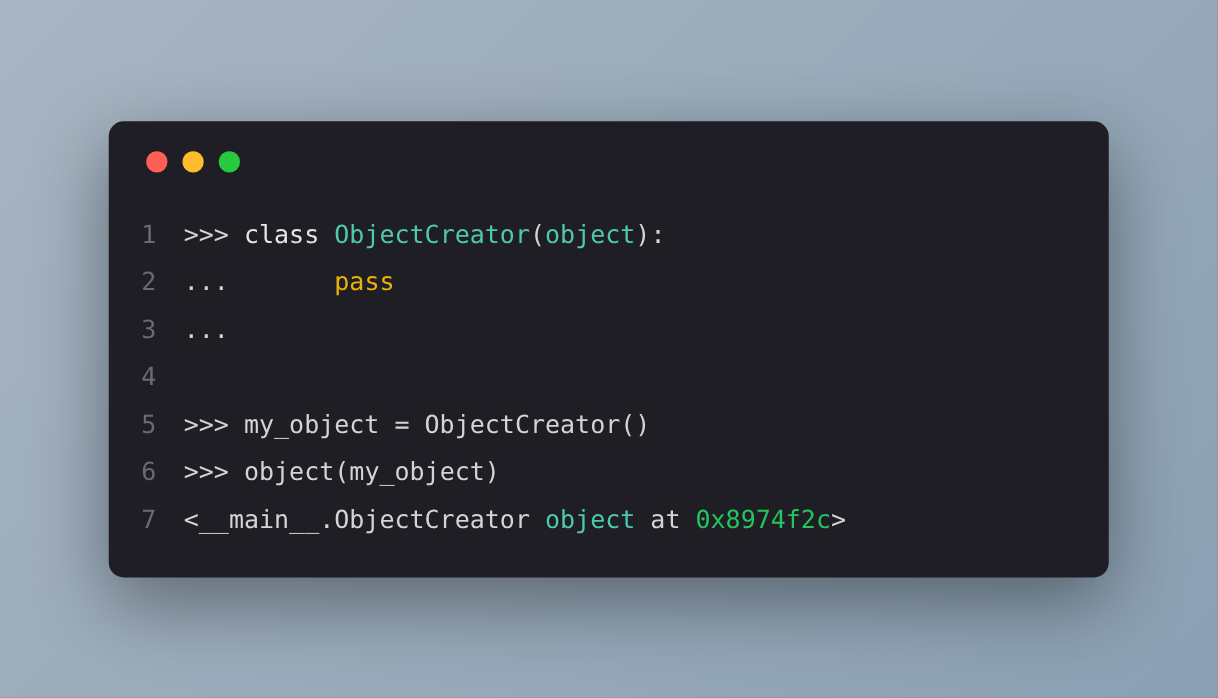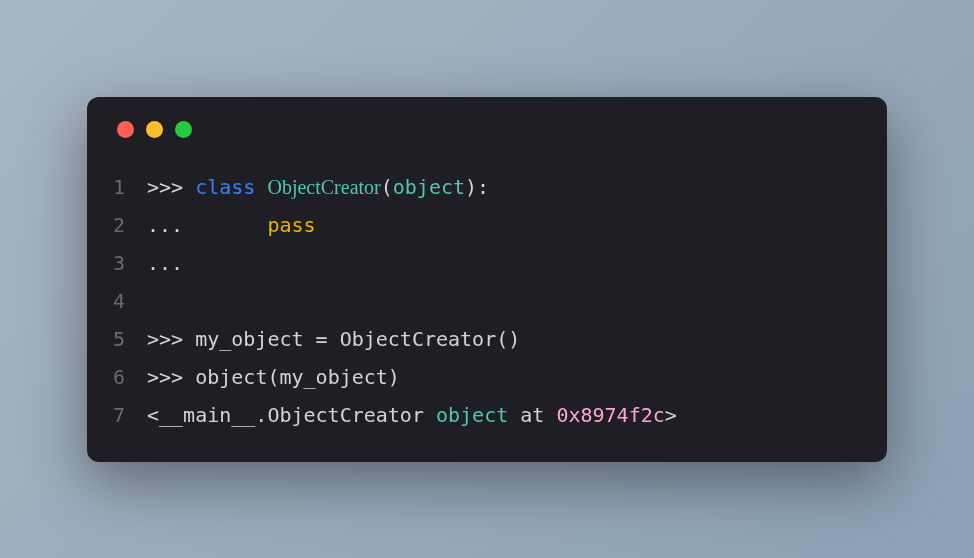--- a/index.html
+++ b/index.html
@@ -50,26 +50,26 @@
       width: 40px;
       text-align: right;
       padding-right: 22px;
       user-select: none;
       flex-shrink: 0;
     }
     .line-content {
       color: #d4d4d4;
     }
     .tok-default { color: #d4d4d4; }
-    .tok-keyword { color: #3b82f6; }
-    .tok-class { color: #4ec9b0; font-family: Liberation Serif, serif; }
+    .tok-keyword { color: #e5e5e5; }
+    .tok-class { color: #4ec9b0; }
     .tok-builtin { color: #4ec9b0; }
     .tok-pass { color: #eab308; }
     .tok-paren { color: #d4d4d4; }
-    .tok-number { color: #f9a8d4; }
+    .tok-number { color: #22c55e; }
     .tok-output-obj { color: #4ec9b0; }
   </style>
 </head>
 <body>
 
 <div class="window">
   <div class="titlebar">
     <div class="traffic-light red"></div>
     <div class="traffic-light yellow"></div>
     <div class="traffic-light green"></div>

